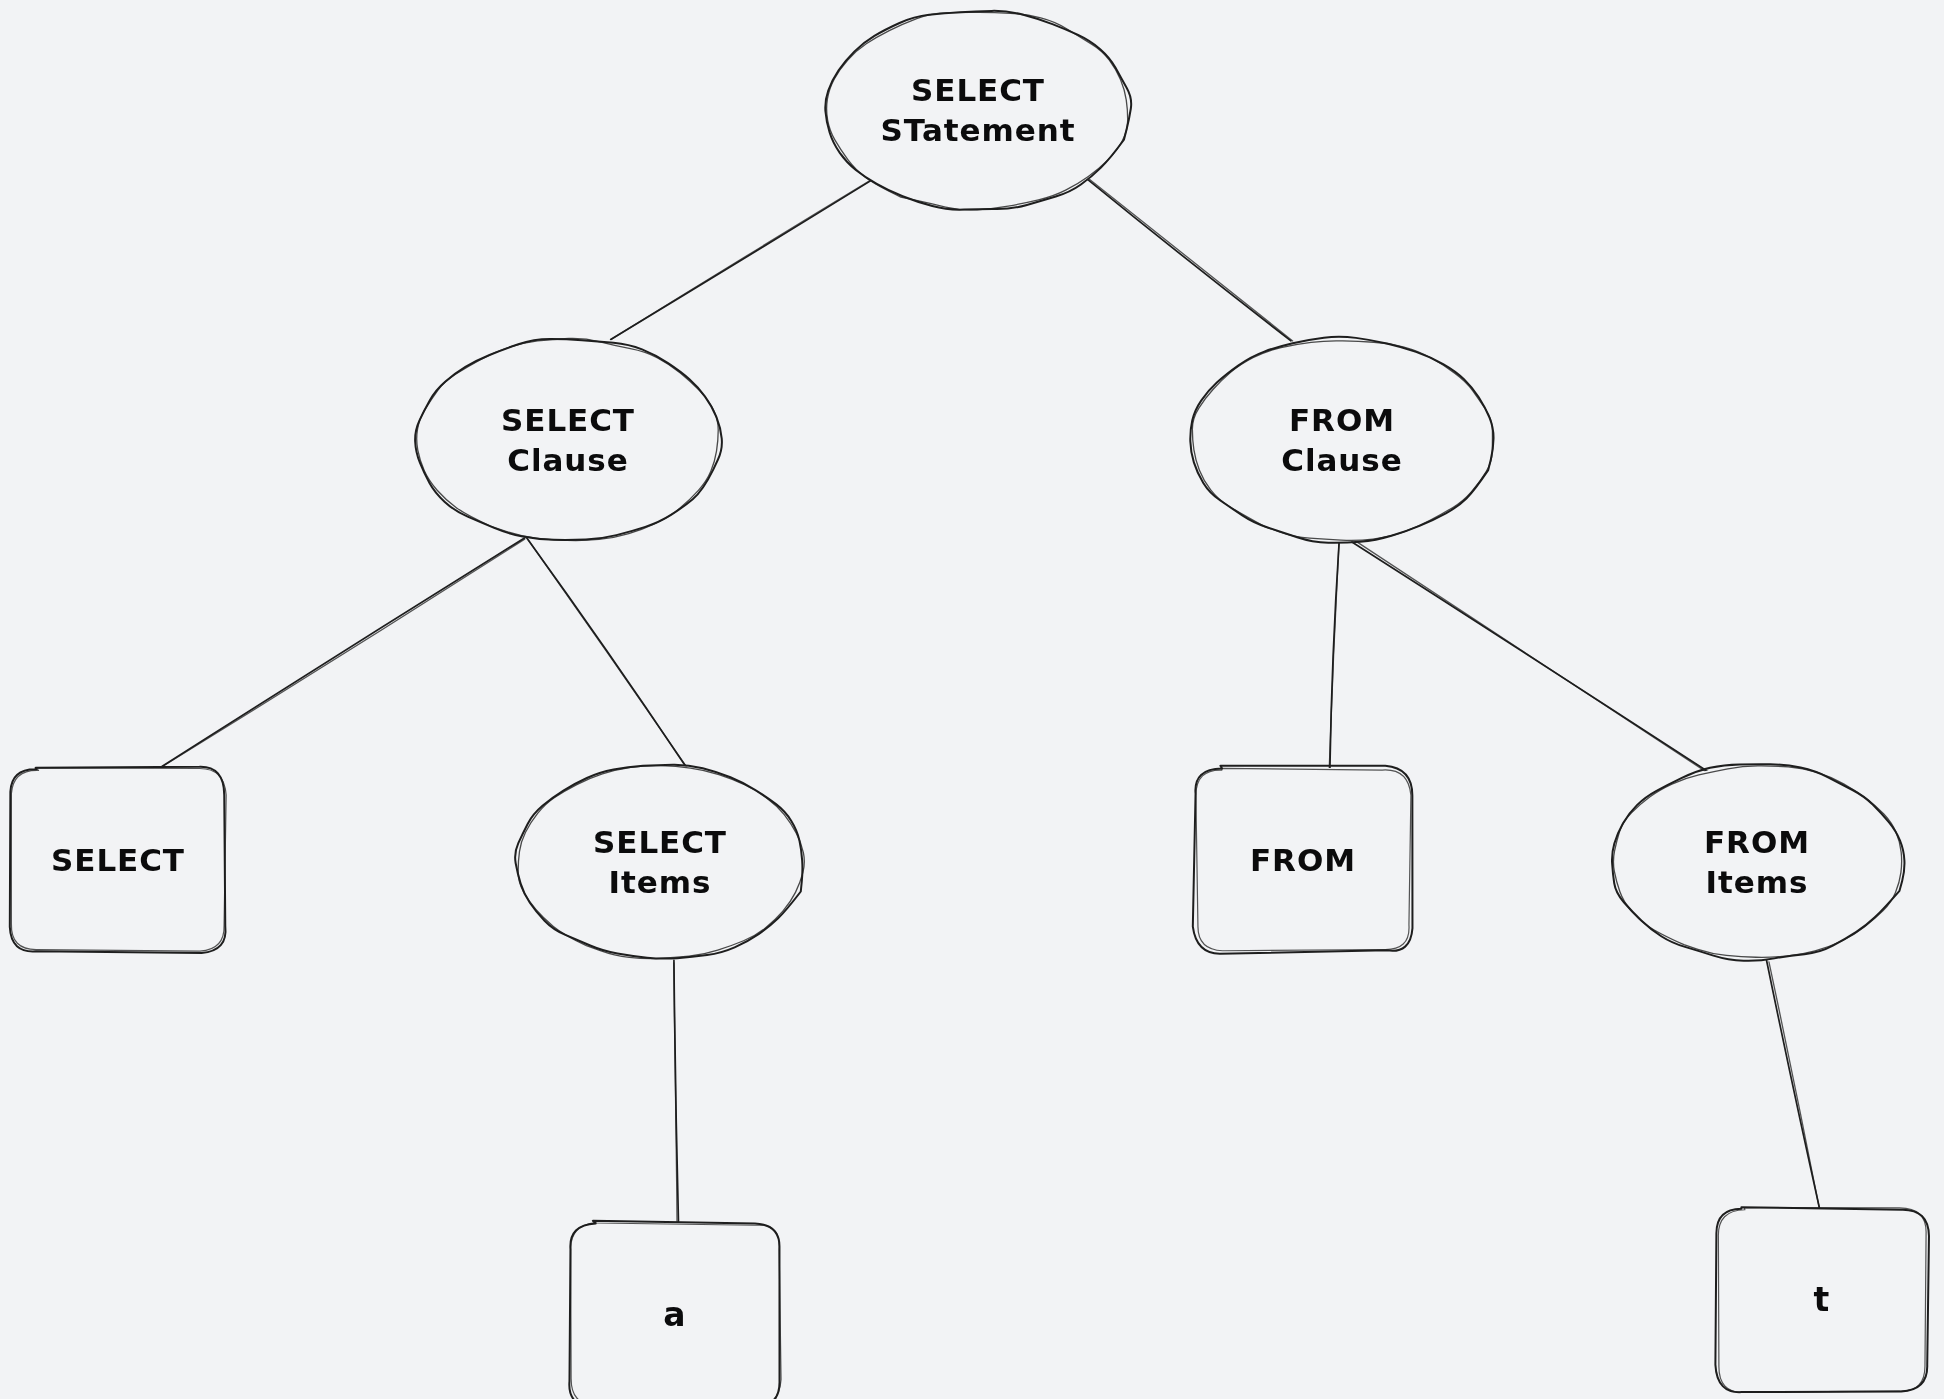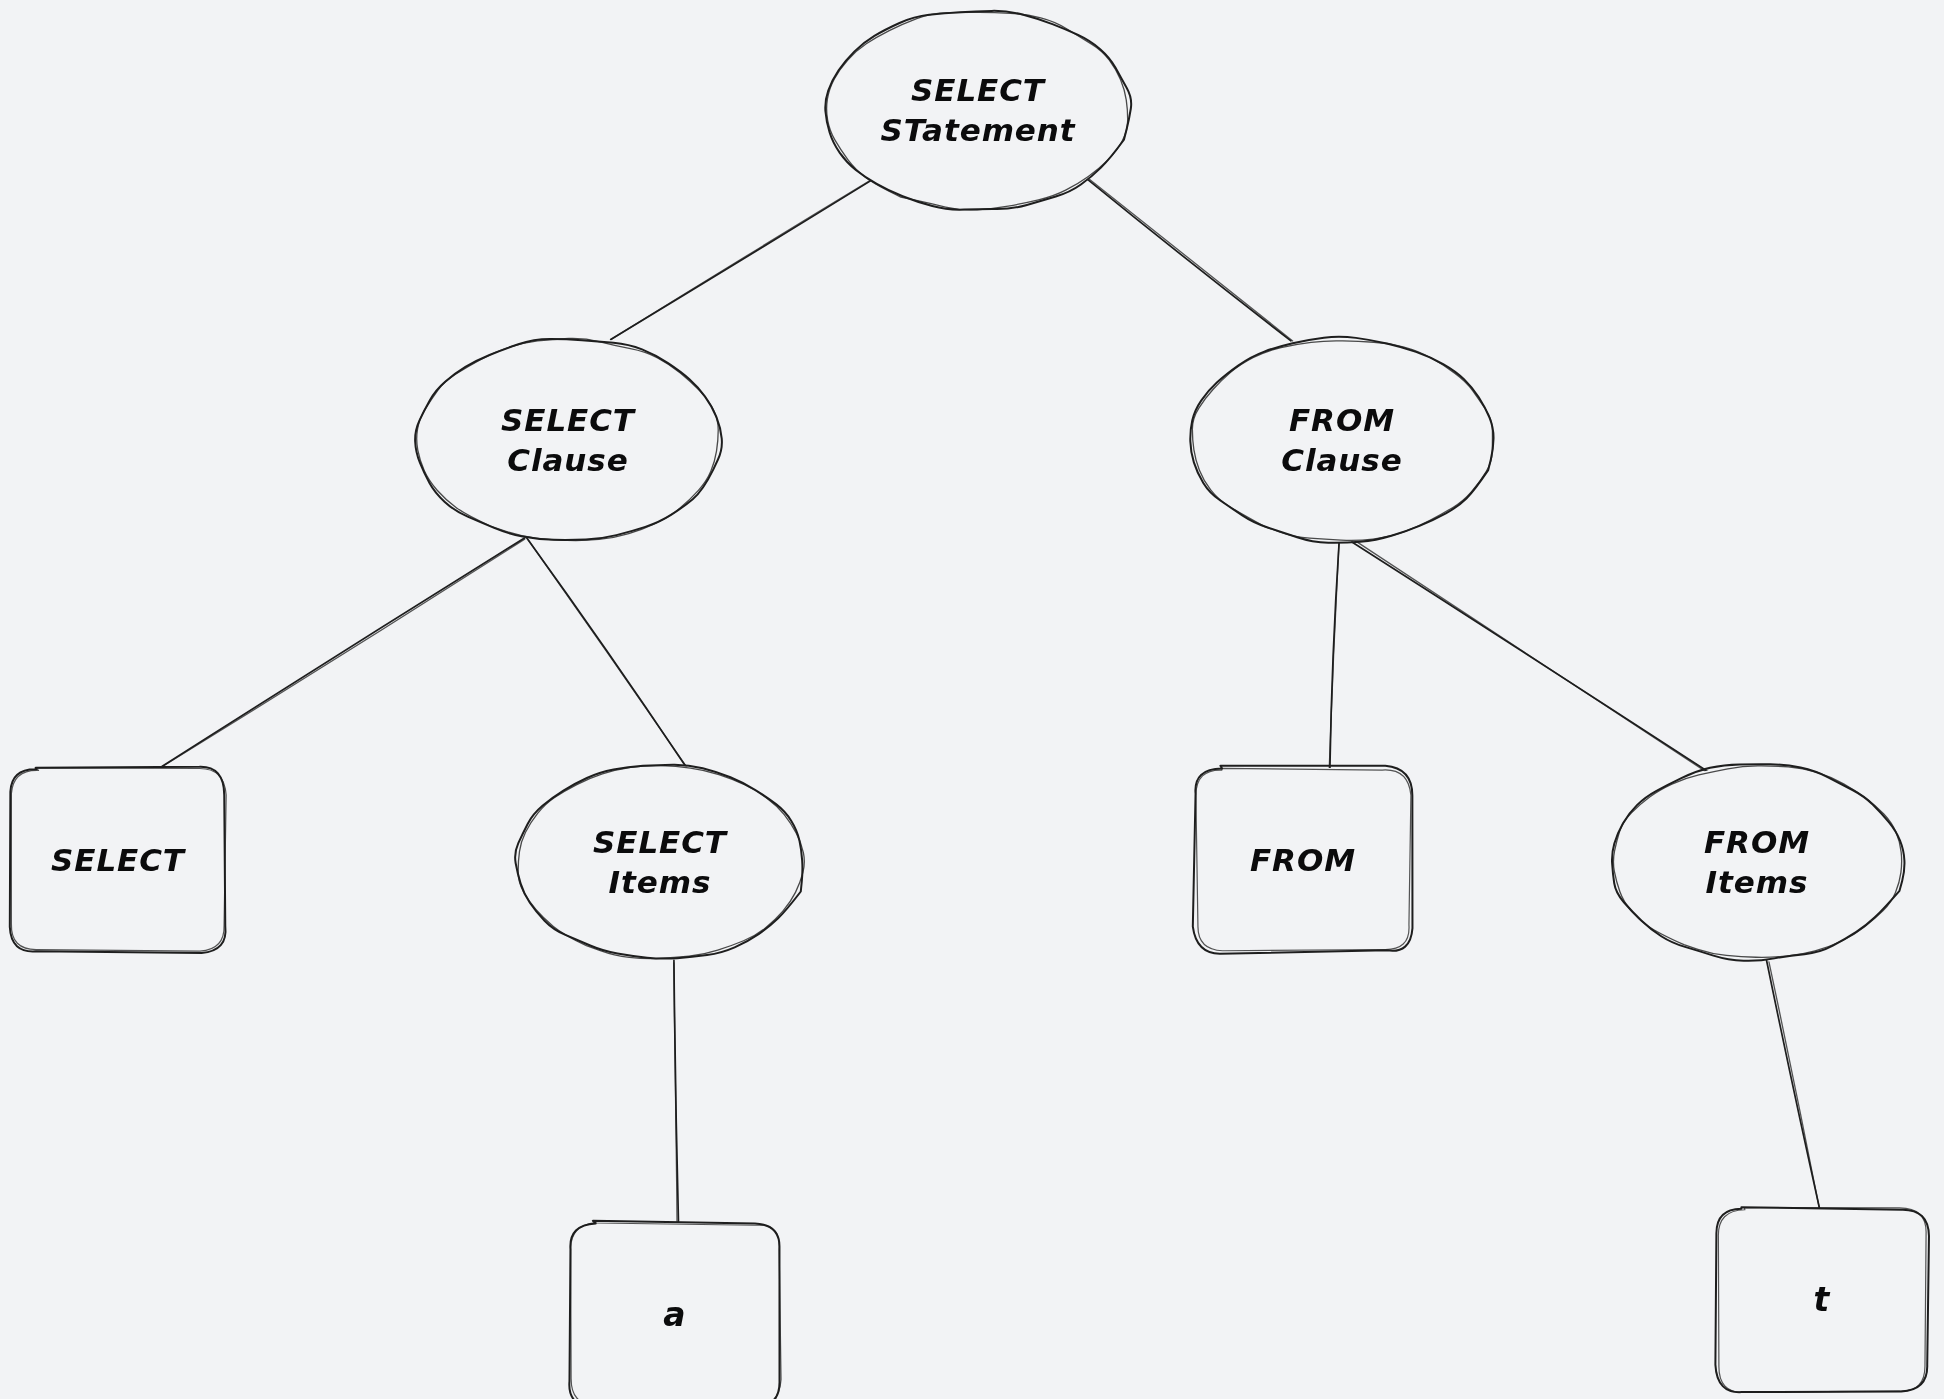--- a/index.html
+++ b/index.html
@@ -12,21 +12,20 @@
     width: 1944px;
     height: 1399px;
     overflow: hidden;
     font-family: "DejaVu Sans", sans-serif;
   }
   #stage {
     position: relative;
     width: 1944px;
     height: 1399px;
     background: #f2f3f5;
-    font-style: italic;
   }
   #sketch {
     position: absolute;
     left: 0;
     top: 0;
     width: 1944px;
     height: 1399px;
   }
   .node-label {
     position: absolute;

